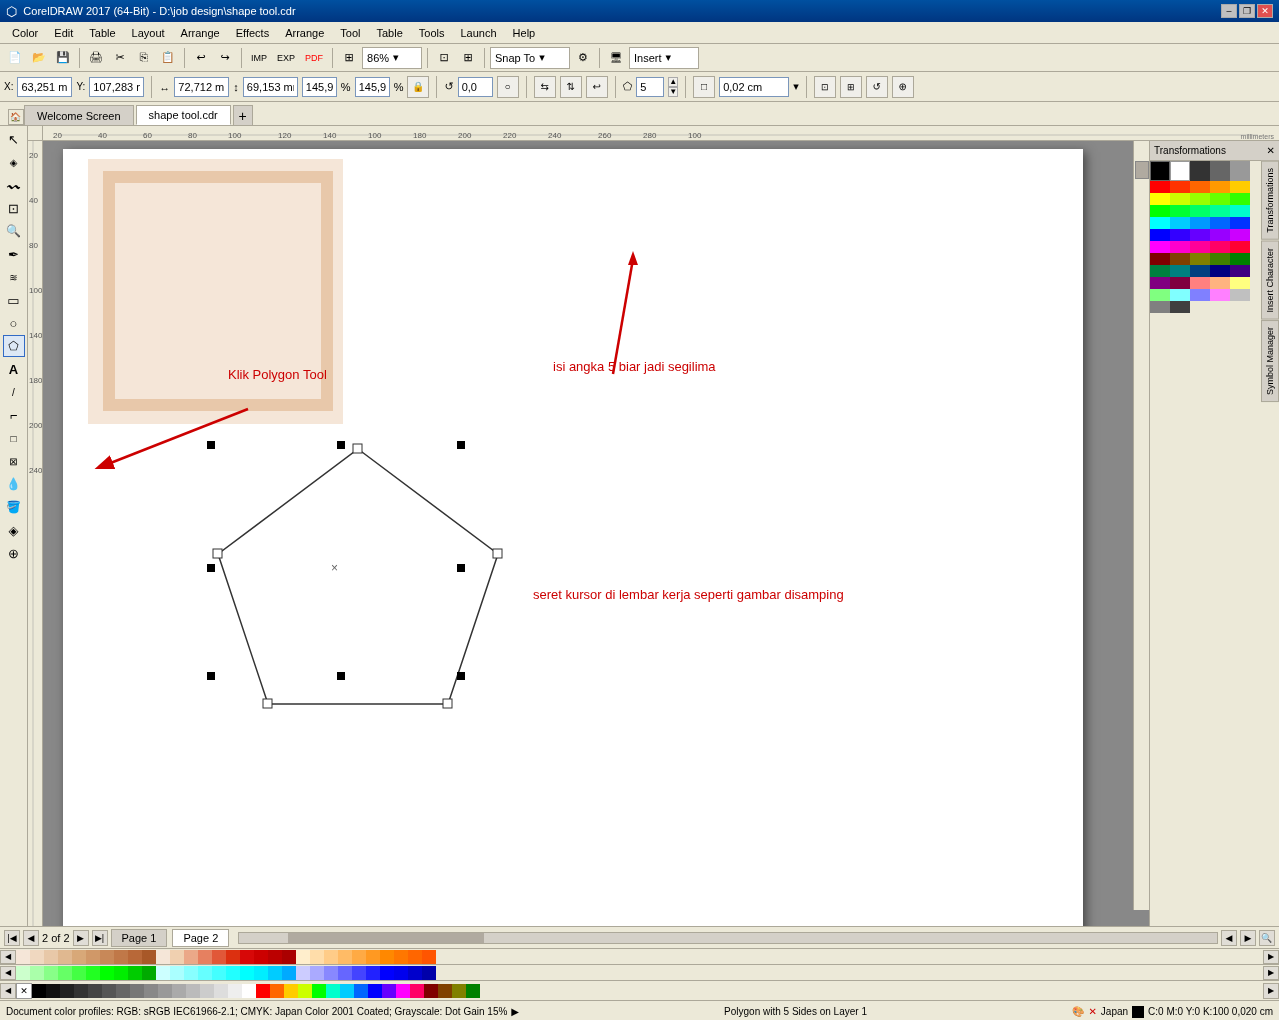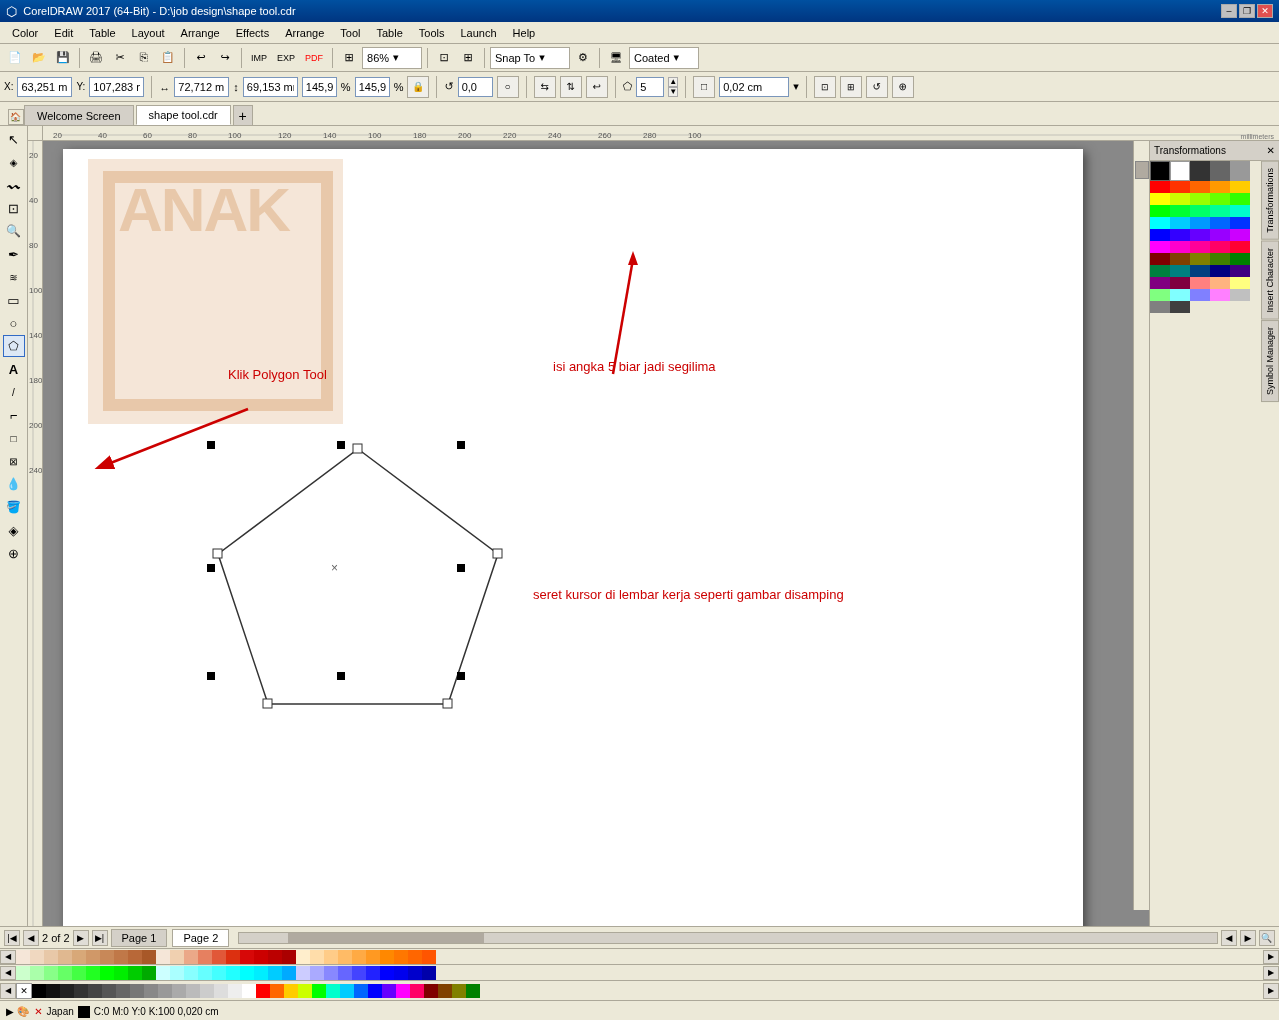--- a/index.html
+++ b/index.html
@@ -116,21 +116,21 @@
   <button class="tb-btn">⊞</button>
   <div class="tb-sep"></div>
   <div class="tb-dropdown" style="width:80px;">
     <span>Snap To</span>
     <span style="margin-left:4px;">▾</span>
   </div>
   <button class="tb-btn">⚙</button>
   <div class="tb-sep"></div>
   <button class="tb-btn" style="font-size:10px;">🖥</button>
   <div class="tb-dropdown" style="width:70px;">
-    <span>Coated</span>
+    <span>Insert</span>
     <span style="margin-left:4px;">▾</span>
   </div>
 </div>
 
 <div id="propbar">
   <span style="font-size:10px;">X:</span>
   <input class="prop-input" value="63,251 mm" style="">
   <span style="font-size:10px;">Y:</span>
   <input class="prop-input" value="107,283 mm" style="">
   <div class="prop-sep"></div>
@@ -260,21 +260,20 @@
         <div style="position:absolute;right:0;top:0;bottom:16px;width:16px;background:#ece9d8;border-left:1px solid #aca899;z-index:10;">
           <div style="width:14px;height:18px;background:#b0aaa0;margin:0 auto;cursor:pointer;border:1px solid #888;margin-top:20px;"></div>
         </div>
 
         <div style="position:absolute;left:20px;top:8px;width:1020px;height:820px;background:white;box-shadow:3px 3px 10px rgba(0,0,0,0.5);">
 
           <div style="position:absolute;left:25px;top:10px;width:255px;height:265px;background:#f5e6d8;"></div>
 
           <div style="position:absolute;left:40px;top:22px;width:230px;height:240px;border:12px solid #e8c8aa;background:transparent;"></div>
 
-          <div style="position:absolute;left:55px;top:30px;font-size:62px;font-weight:900;color:#e8c8aa;font-family:'Arial Black',Arial,sans-serif;letter-spacing:-2px;line-height:1;">ANAK</div>
 
 
           <svg style="position:absolute;left:140px;top:290px;width:310px;height:270px;" viewBox="0 0 310 270">
 
             <polygon points="155,10 295,115 245,265 65,265 15,115" fill="white" stroke="#333" stroke-width="1.5"></polygon>
 
             <rect x="150" y="5" width="9" height="9" fill="white" stroke="#333" stroke-width="1"></rect>
             <rect x="290" y="110" width="9" height="9" fill="white" stroke="#333" stroke-width="1"></rect>
             <rect x="240" y="260" width="9" height="9" fill="white" stroke="#333" stroke-width="1"></rect>
             <rect x="60" y="260" width="9" height="9" fill="white" stroke="#333" stroke-width="1"></rect>
@@ -558,19 +557,21 @@
       <div style="width: 14px; height: 14px; background: rgb(255, 0, 102); cursor: pointer; flex-shrink: 0;"></div>
       <div style="width: 14px; height: 14px; background: rgb(128, 0, 0); cursor: pointer; flex-shrink: 0;"></div>
       <div style="width: 14px; height: 14px; background: rgb(128, 64, 0); cursor: pointer; flex-shrink: 0;"></div>
       <div style="width: 14px; height: 14px; background: rgb(128, 128, 0); cursor: pointer; flex-shrink: 0;"></div>
       <div style="width: 14px; height: 14px; background: rgb(0, 128, 0); cursor: pointer; flex-shrink: 0;"></div>
     </div>
   <div style="width:16px;height:16px;background:#e0ddd6;border:1px solid #aca899;display:flex;align-items:center;justify-content:center;cursor:pointer;font-size:8px;flex-shrink:0;">▶</div>
 </div>
 
 <div id="statusbar" style="height:22px;background:#ece9d8;border-top:1px solid #aca899;display:flex;align-items:center;padding:0 6px;font-size:10px;gap:4px;">
+  <span style="flex-shrink:0;">Document color profiles: RGB: sRGB IEC61966-2.1; CMYK: Japan Color 2001 Coated; Grayscale: Dot Gain 15%</span>
   <span style="cursor:pointer;flex-shrink:0;">▶</span>
+  <span style="flex:1;text-align:center;">Polygon with 5 Sides on Layer 1</span>
   <span style="flex-shrink:0;">🎨</span>
   <span style="flex-shrink:0;color:#cc0000;">✕</span>
   <span style="flex-shrink:0;">Japan</span>
   <span style="width:12px;height:12px;background:#000;display:inline-block;flex-shrink:0;"></span>
   <span style="flex-shrink:0;">C:0 M:0 Y:0 K:100  0,020 cm</span>
 </div>
 
 </body></html>

